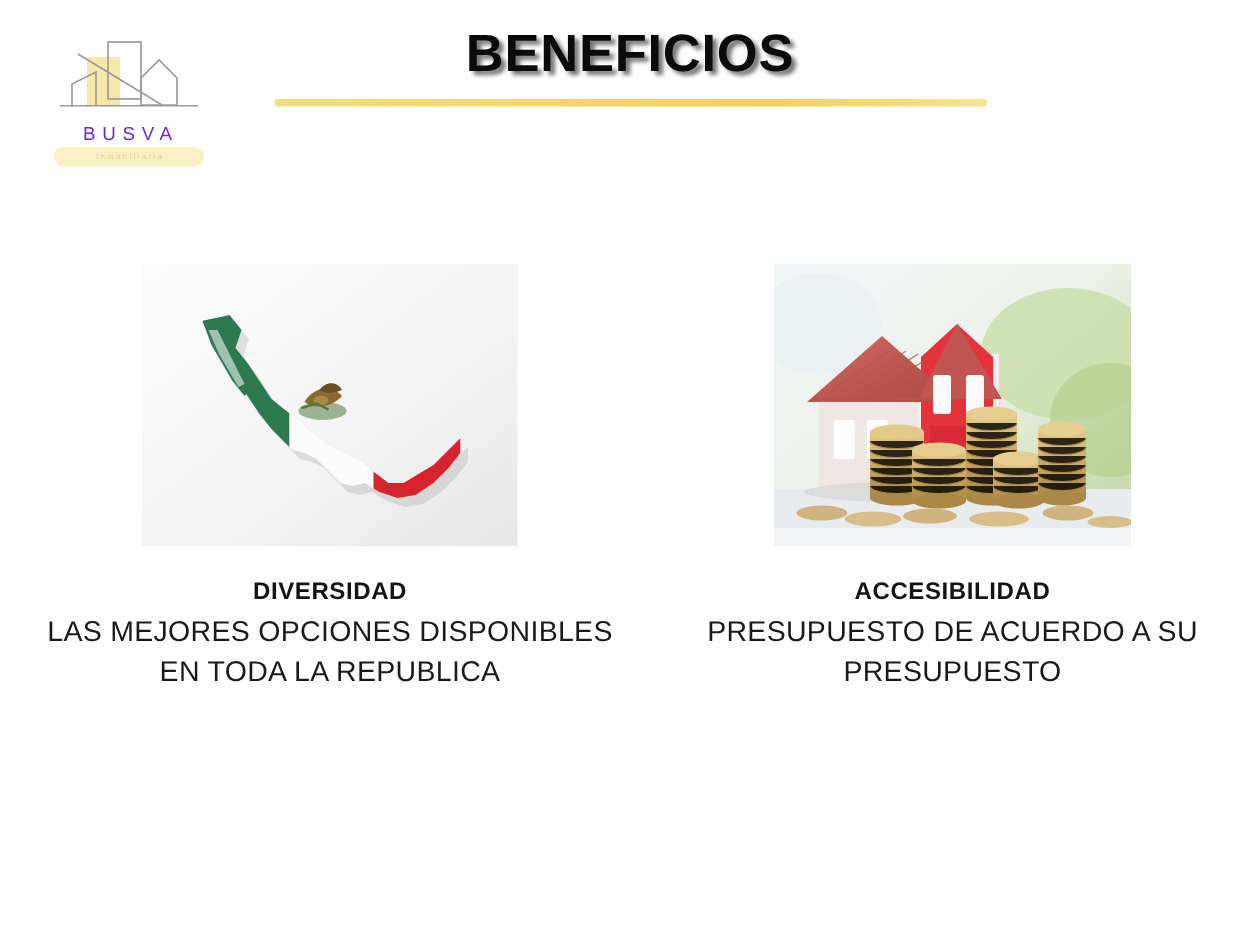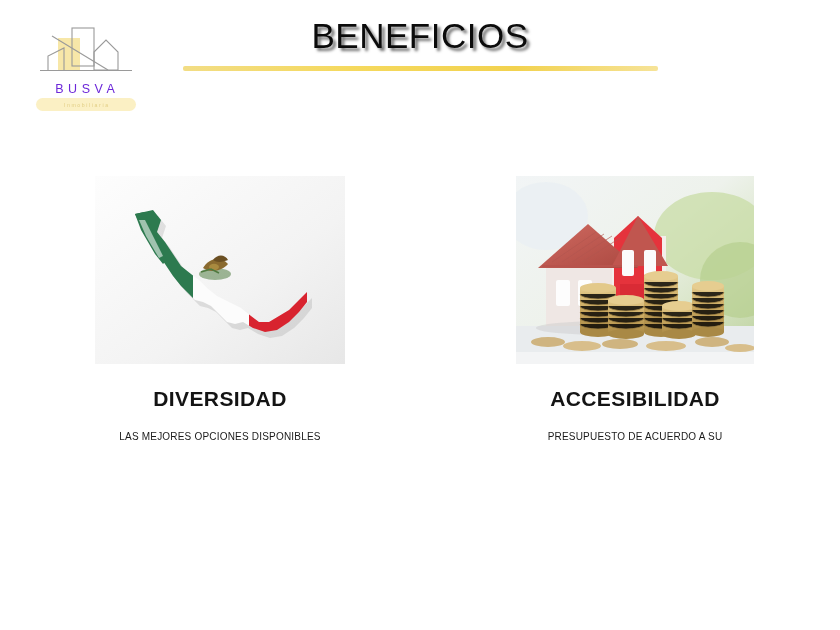--- a/index.html
+++ b/index.html
@@ -73,21 +73,21 @@
   }
 
   
   .title {
     position: absolute;
     left: 0;
     top: 16px;
     width: 840px;
     text-align: center;
     font-size: 35px;
-    font-weight: normal;
+    font-weight: bold;
     letter-spacing: 0.5px;
     color: #0b0b0b;
     text-shadow: 3px 3px 3px rgba(0,0,0,0.55);
   }
 
   
   .accent-rule {
     position: absolute;
     left: 183px;
     top: 66px;
@@ -128,29 +128,29 @@
   
   .house-svg { position: absolute; left: 0; top: 0; width: 100%; height: 100%; }
 
   
   .caption {
     margin-top: 20px;
     text-align: center;
     line-height: 1.42;
   }
   .caption-title {
-    font-size: 21px;
+    font-size: 16px;
     font-weight: bold;
     letter-spacing: 0.4px;
     color: #141414;
     display: block;
-    margin-bottom: 16px;
+    margin-bottom: 2px;
   }
   .caption-body {
-    font-size: 10px;
+    font-size: 19px;
     font-weight: 400;
     letter-spacing: 0.2px;
     color: #1a1a1a;
     display: block;
   }
 </style>
 </head>
 <body>
 
 <div class="slide">
@@ -221,20 +221,21 @@
           <path d="M-2 -6 C2 -12, 10 -12, 13 -6 C8 -4, 2 -3, -2 -6 Z" fill="#6b4f22"></path>
           <ellipse cx="-1" cy="1" rx="5" ry="3.2" fill="#a98a3f"></ellipse>
           <path d="M-14 6 L-4 3 L4 7" stroke="#4f7a3f" stroke-width="1.6" fill="none"></path>
         </g>
       </svg>
     </div>
 
     <div class="caption">
       <span class="caption-title">DIVERSIDAD</span>
       <span class="caption-body">LAS MEJORES OPCIONES DISPONIBLES</span>
+      <span class="caption-body">EN TODA LA REPUBLICA</span>
     </div>
   </div>
 
   <div class="col col-right">
     <div class="photo photo-right">
       <svg class="house-svg" viewBox="0 0 238 188" aria-hidden="true">
         <defs>
           <linearGradient id="bgR" x1="0" y1="0" x2="1" y2="1">
             <stop offset="0%" stop-color="#f2f5f6"></stop>
             <stop offset="45%" stop-color="#eef2ec"></stop>
@@ -357,16 +358,17 @@
           <ellipse cx="196" cy="166" rx="17" ry="5" fill="#cdb077"></ellipse>
           <ellipse cx="224" cy="172" rx="15" ry="4" fill="#d7bb83"></ellipse>
         </g>
         <rect x="0" y="176" width="238" height="12" fill="#f3f4f5"></rect>
       </svg>
     </div>
 
     <div class="caption">
       <span class="caption-title">ACCESIBILIDAD</span>
       <span class="caption-body">PRESUPUESTO DE ACUERDO A SU</span>
+      <span class="caption-body">PRESUPUESTO</span>
     </div>
   </div>
 
 </div>
 
 </body></html>

